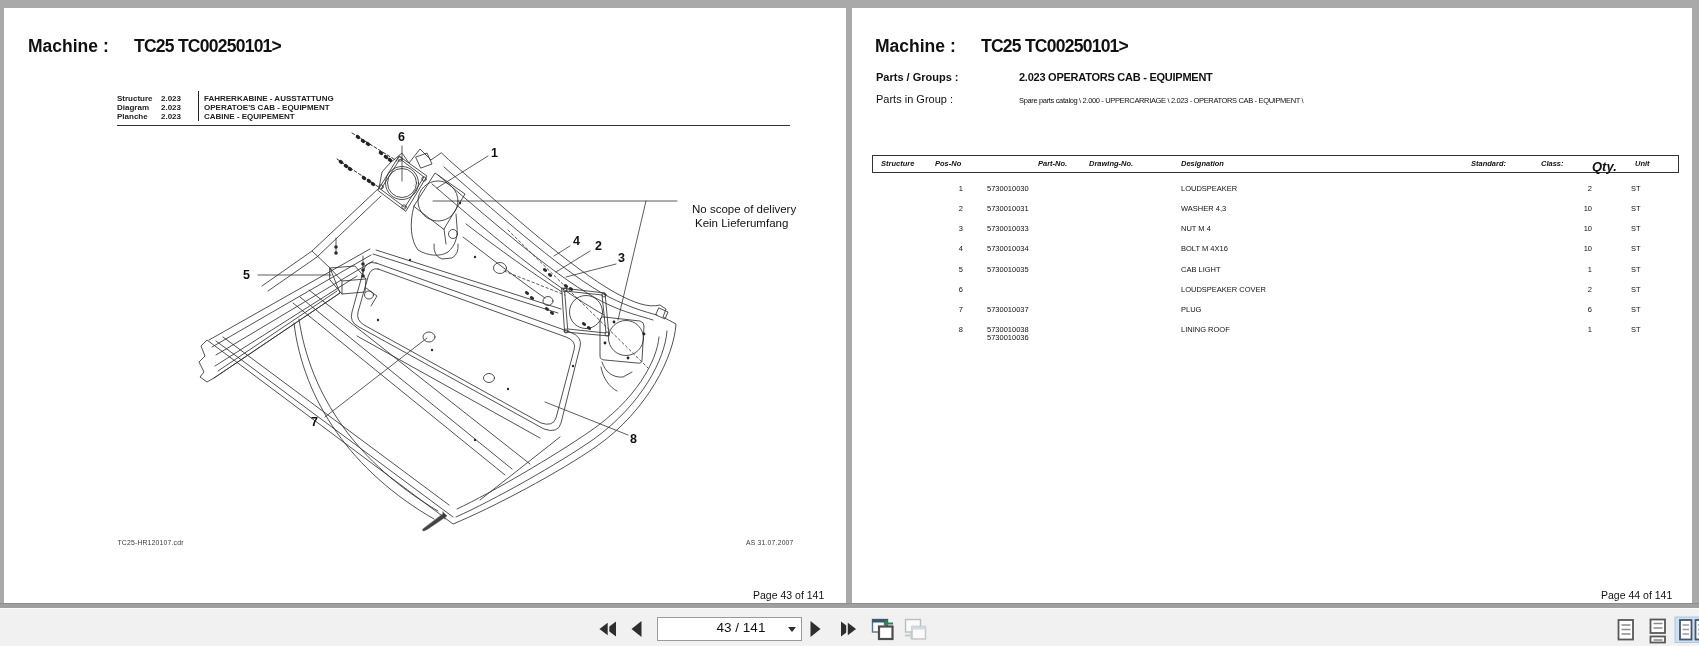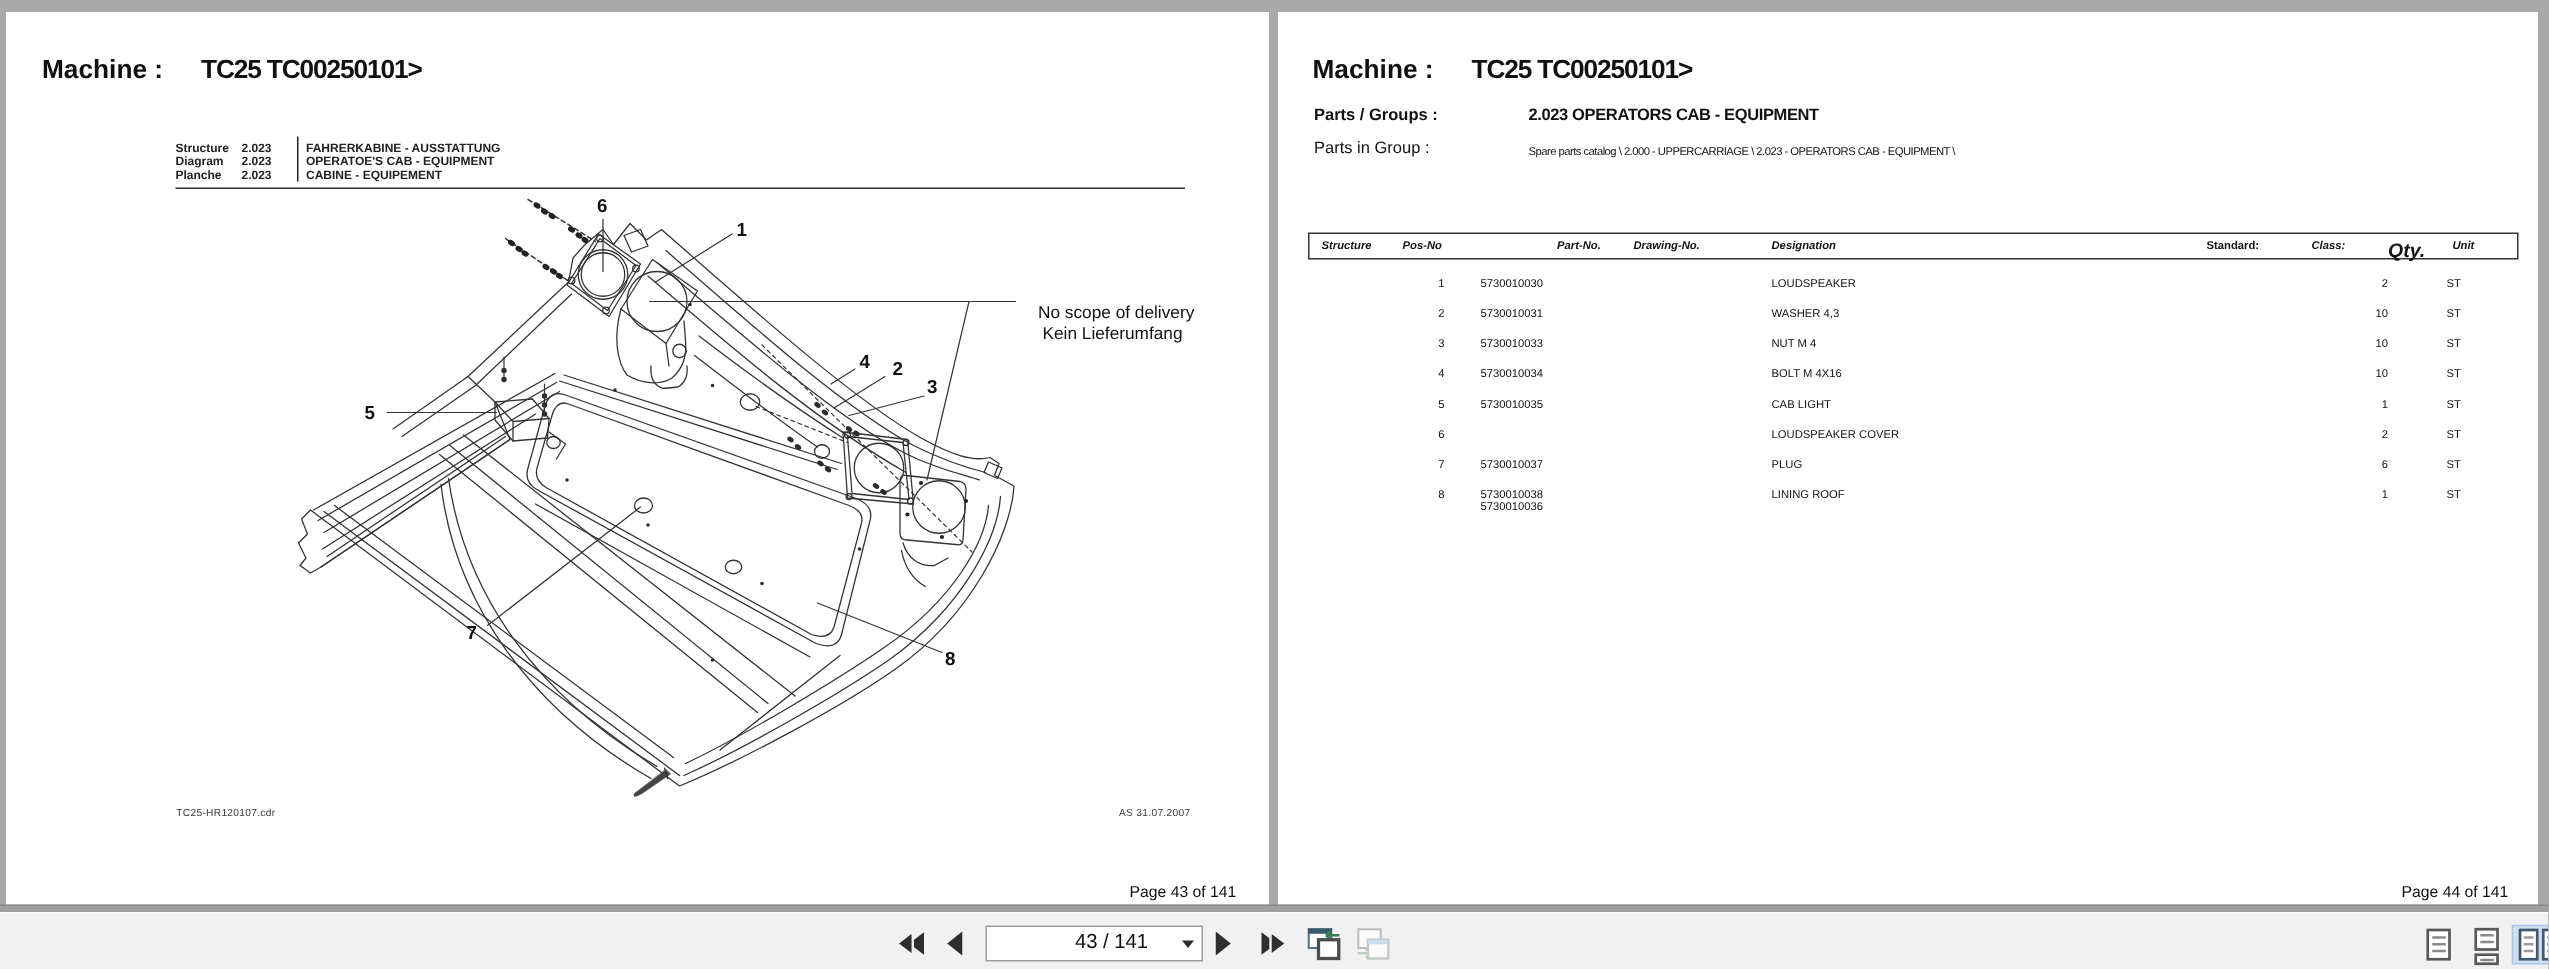--- a/index.html
+++ b/index.html
@@ -255,21 +255,21 @@
 
   <div class="abs" style="left:24px;top:85px;font-size:11px;color:#111;">Parts in Group :</div>
   <div class="abs" style="left:167px;top:87.5px;font-size:7.5px;color:#111;letter-spacing:-0.35px;">Spare parts catalog \ 2.000 - UPPERCARRIAGE \ 2.023 - OPERATORS CAB - EQUIPMENT \</div>
 
   <div class="abs" style="left:20px;top:147px;width:805px;height:16px;border:1px solid #333;border-bottom:1.5px solid #333;"></div>
   <div class="abs" style="left:29px;top:151px;font-size:7.5px;font-weight:bold;font-style:italic;color:#111;">Structure</div>
   <div class="abs" style="left:83px;top:151px;font-size:7.5px;font-weight:bold;font-style:italic;color:#111;">Pos-No</div>
   <div class="abs" style="left:141px;top:151px;font-size:7.5px;font-weight:bold;font-style:italic;color:#111;margin-left:45px;">Part-No.</div>
   <div class="abs" style="left:237px;top:151px;font-size:7.5px;font-weight:bold;font-style:italic;color:#111;">Drawing-No.</div>
   <div class="abs" style="left:329px;top:151px;font-size:7.5px;font-weight:bold;font-style:italic;color:#111;">Designation</div>
-  <div class="abs" style="left:619px;top:151px;font-size:7.5px;font-weight:bold;color:#111;">Standard:</div>
+  <div class="abs" style="left:619px;top:151px;font-size:7.5px;font-weight:bold;font-style:italic;color:#111;">Standard:</div>
   <div class="abs" style="left:689px;top:151px;font-size:7.5px;font-weight:bold;font-style:italic;color:#111;">Class:</div>
   <div class="abs" style="left:740px;top:151px;font-size:13px;font-weight:bold;font-style:italic;color:#111;">Qty.</div>
   <div class="abs" style="left:783px;top:151px;font-size:7.5px;font-weight:bold;font-style:italic;color:#111;">Unit</div>
 
   <div class="abs" style="top:0;left:0;font-size:7.5px;color:#111;">
 
     <div class="abs" style="left:91px;top:176px;width:20px;text-align:right;">1</div>
     <div class="abs" style="left:135px;top:176px;">5730010030</div>
     <div class="abs" style="left:329px;top:176px;">LOUDSPEAKER</div>
     <div class="abs" style="left:720px;top:176px;width:20px;text-align:right;">2</div>

